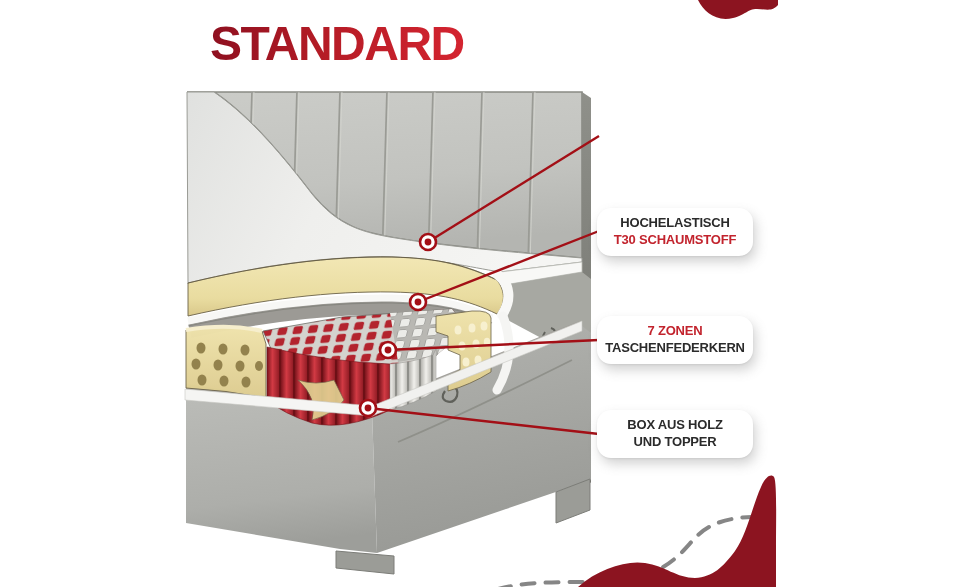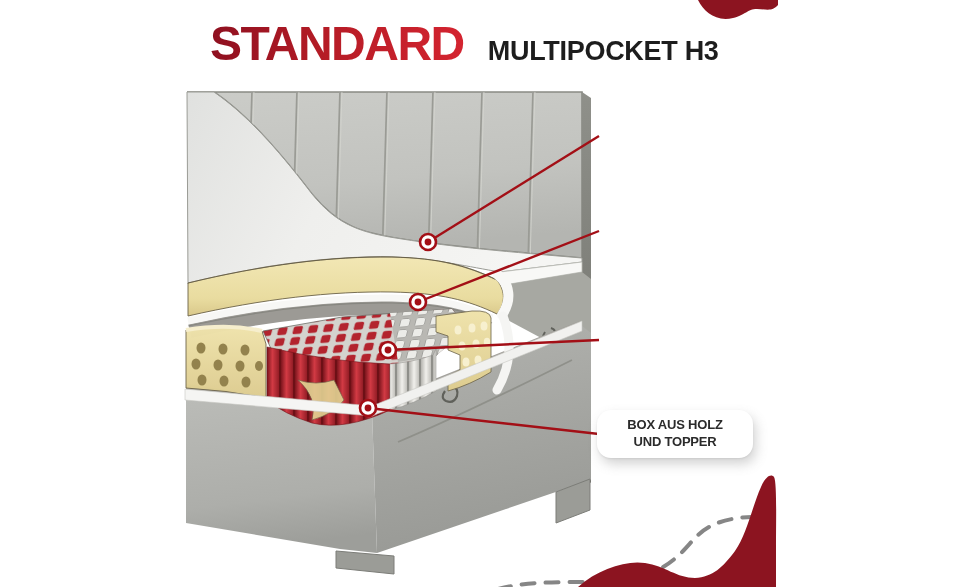--- a/index.html
+++ b/index.html
@@ -3,21 +3,21 @@
 <meta charset="utf-8">
 <style>
   html,body{margin:0;padding:0;background:#ffffff;}
   #canvas{
     position:relative;width:960px;height:587px;background:#ffffff;
     overflow:hidden;font-family:"Liberation Sans", sans-serif;
   }
   #scene{position:absolute;left:0;top:0;}
   
   .title-row{
-    position:absolute;left:210px;top:16px;display:flex;align-items:baseline;gap:24px;
+    position:absolute;left:210px;top:16px;display:flex;align-items:baseline;gap:12px;
     white-space:nowrap;
   }
   .brand{
     font-size:48px;font-weight:800;letter-spacing:-1.5px;color:#b01c26;
     background:linear-gradient(90deg,#8e1020 0%,#b51c26 45%,#d42430 100%);
     -webkit-background-clip:text;background-clip:text;-webkit-text-fill-color:transparent;
   }
   .model{font-size:27px;font-weight:700;letter-spacing:-0.3px;color:#1d1d1d;}
   
   .card{
@@ -225,21 +225,28 @@
       </g>
       <g>
         <circle cx="368" cy="408" r="8" fill="#ffffff" stroke="#a30f16" stroke-width="2.6"></circle>
         <circle cx="368" cy="408" r="3.4" fill="#a30f16"></circle>
       </g>
     </g>
   </svg>
 
   <div class="title-row">
     <span class="brand">STANDARD</span>
-    <span class="model">MULTIPOCKET H3</span>
-  </div>
-
+  </div>
+
+  <div class="card" id="card-2">
+    <span class="ln-dark">HOCHELASTISCH</span>
+    <span class="ln-red">T30 SCHAUMSTOFF</span>
+  </div>
+  <div class="card" id="card-3">
+    <span class="ln-red">7 ZONEN</span>
+    <span class="ln-dark">TASCHENFEDERKERN</span>
+  </div>
   <div class="card" id="card-4">
     <span class="ln-dark">BOX AUS HOLZ</span>
     <span class="ln-dark">UND TOPPER</span>
   </div>
 
 </div>
 
 </body></html>

